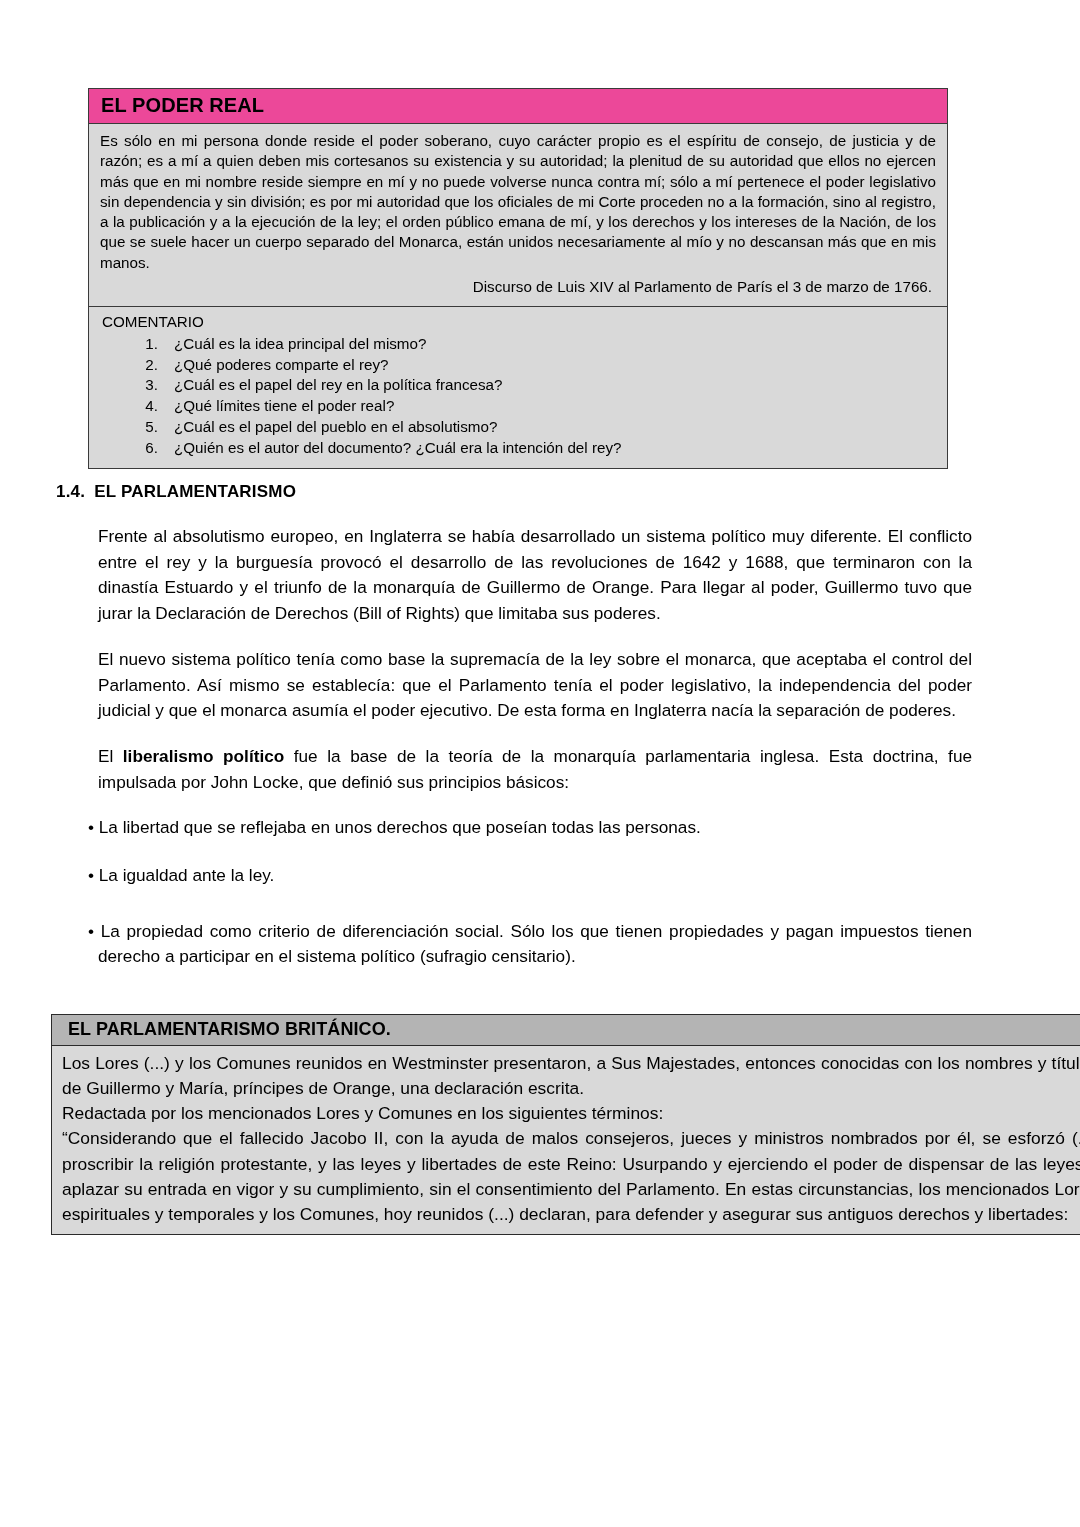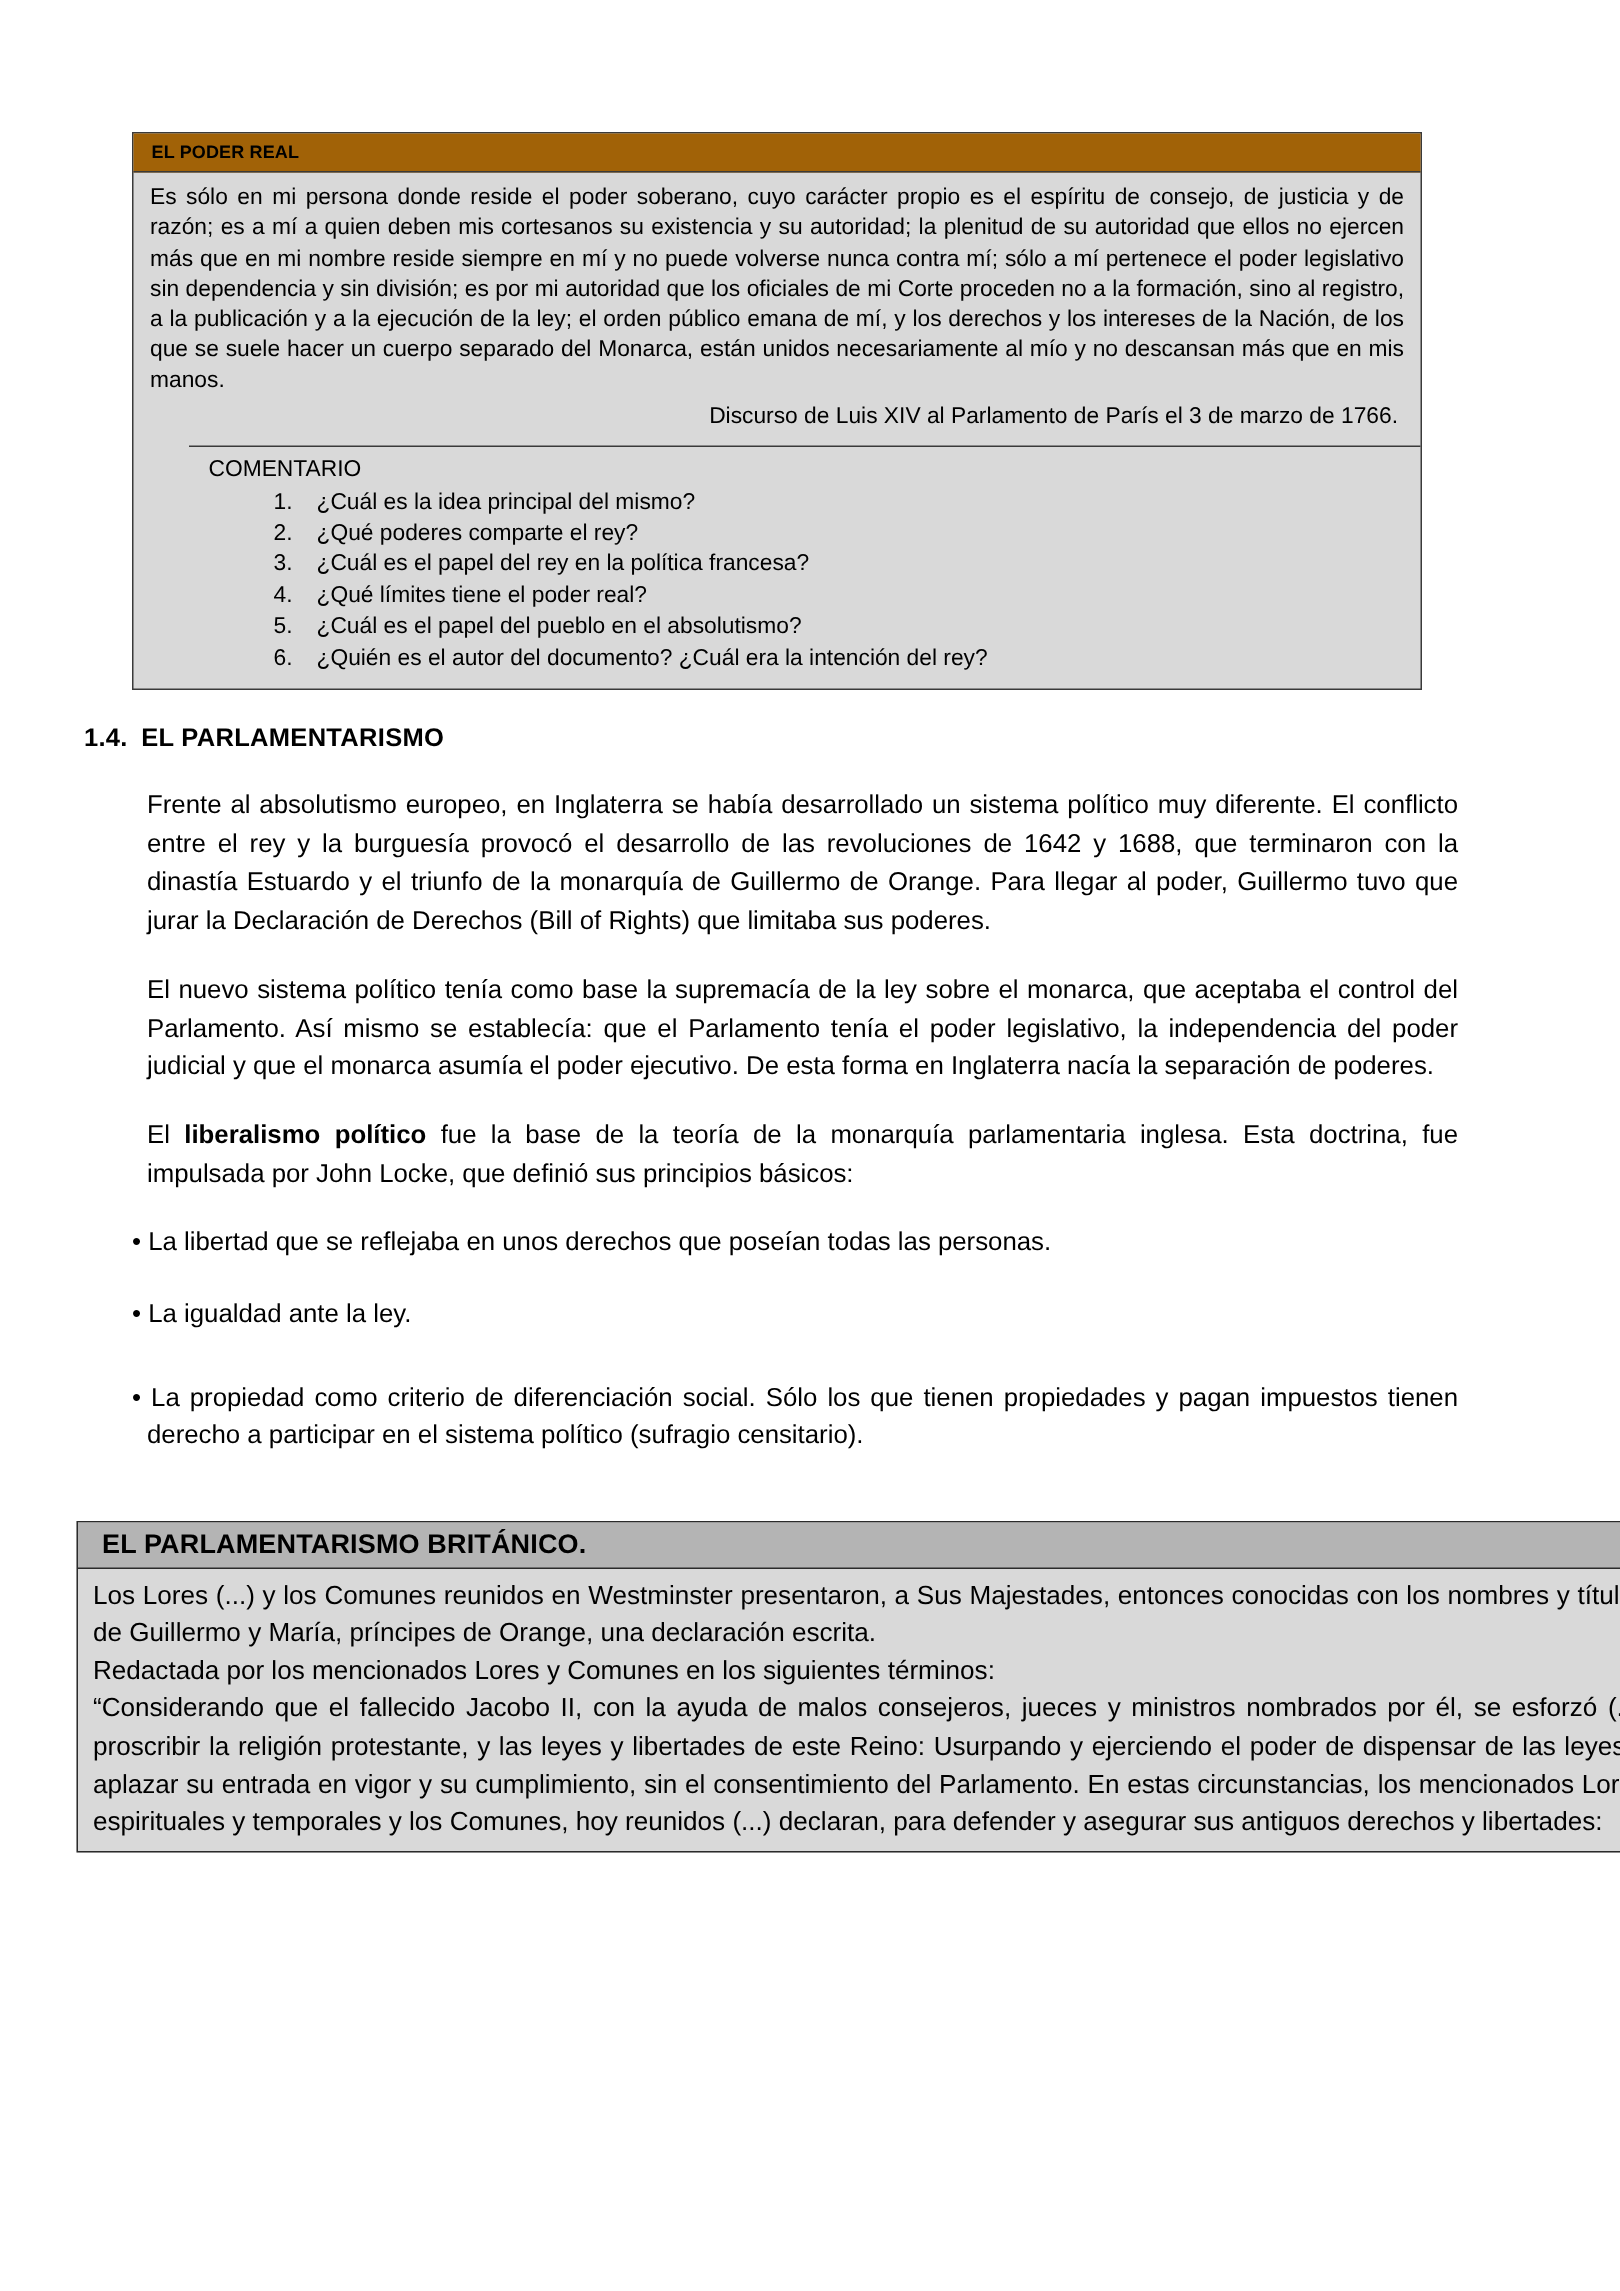--- a/index.html
+++ b/index.html
@@ -20,24 +20,24 @@
   
   .doc-box-1 {
     position: absolute;
     left: 88px;
     top: 88px;
     width: 860px;
     border: 1px solid #3a3a3a;
     background: #d9d9d9;
   }
   .box1-header {
-    background: #a16207;
+    background: #ec4899;
     border-bottom: 1px solid #3a3a3a;
     padding: 5px 10px 6px 12px;
-    font-size: 12px;
+    font-size: 20px;
     font-weight: bold;
     letter-spacing: 0.1px;
   }
   .box1-quote {
     padding: 7px 11px 6px 11px;
     font-size: 15.2px;
     line-height: 1.335;
     text-align: justify;
   }
   .box1-quote p {
@@ -48,21 +48,20 @@
     font-size: 15.2px;
     line-height: 1.335;
     padding: 4px 4px 3px 0;
     margin: 0;
   }
   .box1-comment {
     border-top: 1px solid #3a3a3a;
     padding: 5px 11px 9px 11px;
     font-size: 15.2px;
     line-height: 1.35;
-    margin-left: 37px;
   }
   .box1-comment-title {
     margin: 0 0 1px 2px;
   }
   .qlist {
     margin: 0;
     padding: 0;
     list-style: none;
   }
   .qlist li {

